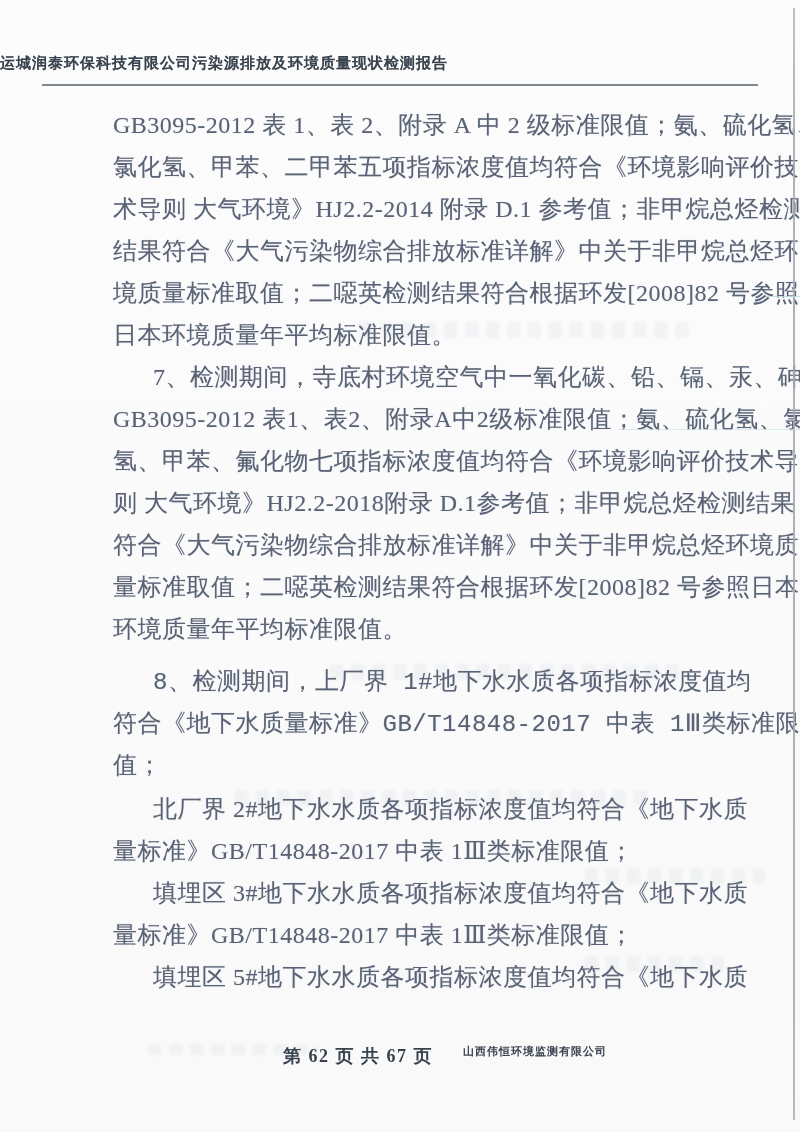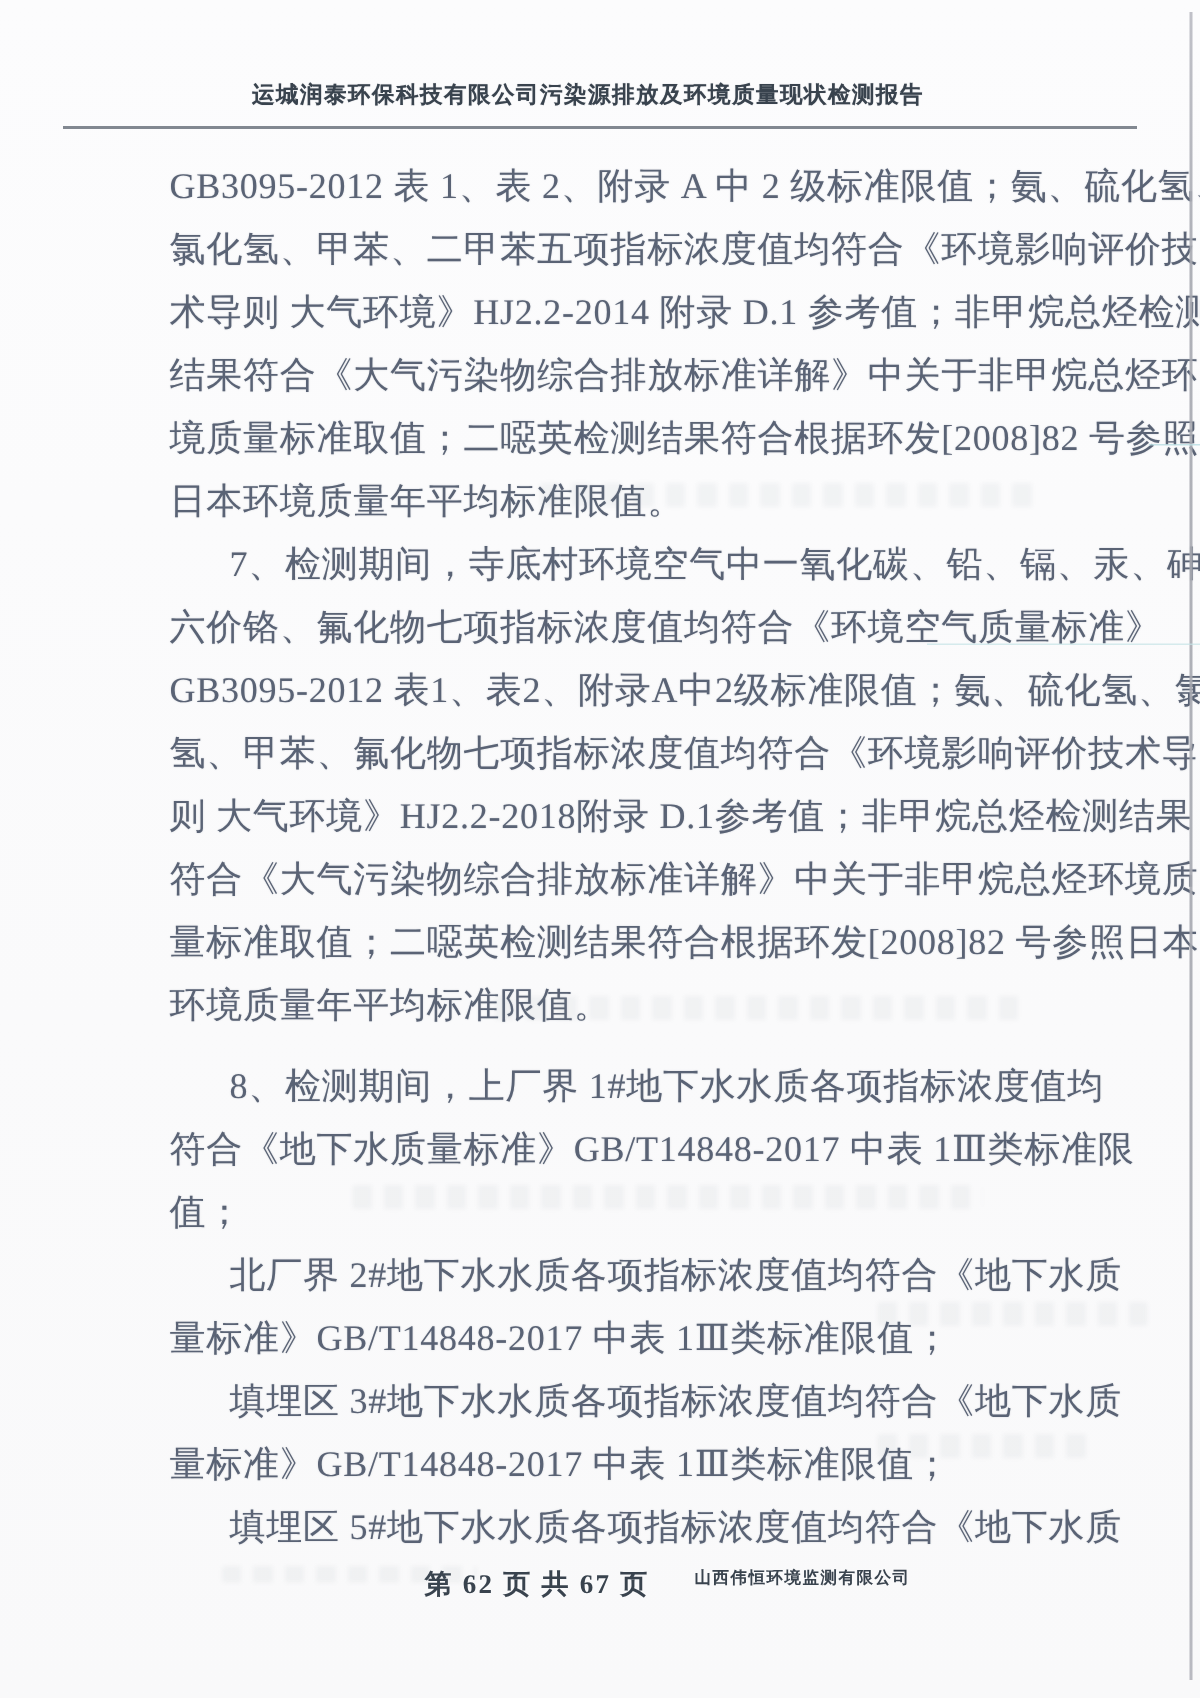--- a/index.html
+++ b/index.html
@@ -9,21 +9,21 @@
     height: 1132px;
     background: linear-gradient(180deg, #fcfcfd 0%, #fafafb 60%, #f9f9fa 100%);
     overflow: hidden;
     font-family: "Liberation Serif", "DejaVu Serif", serif;
   }
 
   
   .header-title {
     position: absolute;
     top: 54px; left: 0; right: 16px;
-    text-align: center;
+    text-align: left;
     font-size: 15px;
     font-weight: 700;
     letter-spacing: 1px;
     color: #39434e;
     text-shadow: 0 0 0.6px rgba(57,67,78,0.45);
     font-family: Liberation Serif, serif;
   }
   .header-rule {
     position: absolute;
     top: 84px; left: 42px;
@@ -35,21 +35,21 @@
   
   .doc-body {
     position: absolute;
     top: 104px; left: 113px;
     width: 584px;
     font-size: 24px;
     color: #5a6375;
     text-shadow: 0 0 1px rgba(90,99,117,0.35);
   }
   .para { margin: 0; }
-  .para.gap-before { margin-top: 12px; }
+  .para.gap-before { margin-top: 12px; font-family: Liberation Mono, monospace; }
   .line {
     height: 42px;
     line-height: 42px;
     white-space: nowrap;
     letter-spacing: 0.5px;
   }
   .para.indented .line:first-child { padding-left: 40px; }
 
   
   .footer-pageinfo {
@@ -122,21 +122,20 @@
       <div class="line">GB3095-2012 表 1、表 2、附录 A 中 2 级标准限值；氨、硫化氢、</div>
       <div class="line">氯化氢、甲苯、二甲苯五项指标浓度值均符合《环境影响评价技</div>
       <div class="line">术导则 大气环境》HJ2.2-2014 附录 D.1 参考值；非甲烷总烃检测</div>
       <div class="line">结果符合《大气污染物综合排放标准详解》中关于非甲烷总烃环</div>
       <div class="line">境质量标准取值；二噁英检测结果符合根据环发[2008]82 号参照</div>
       <div class="line">日本环境质量年平均标准限值。</div>
     </div>
 
     <div class="para indented">
       <div class="line">7、检测期间，寺底村环境空气中一氧化碳、铅、镉、汞、砷、</div>
-      <div class="line">六价铬、氟化物七项指标浓度值均符合《环境空气质量标准》</div>
       <div class="line">GB3095-2012 表1、表2、附录A中2级标准限值；氨、硫化氢、氯化</div>
       <div class="line">氢、甲苯、氟化物七项指标浓度值均符合《环境影响评价技术导</div>
       <div class="line">则 大气环境》HJ2.2-2018附录 D.1参考值；非甲烷总烃检测结果</div>
       <div class="line">符合《大气污染物综合排放标准详解》中关于非甲烷总烃环境质</div>
       <div class="line">量标准取值；二噁英检测结果符合根据环发[2008]82 号参照日本</div>
       <div class="line">环境质量年平均标准限值。</div>
     </div>
 
     <div class="para indented gap-before">
       <div class="line">8、检测期间，上厂界 1#地下水水质各项指标浓度值均</div>

